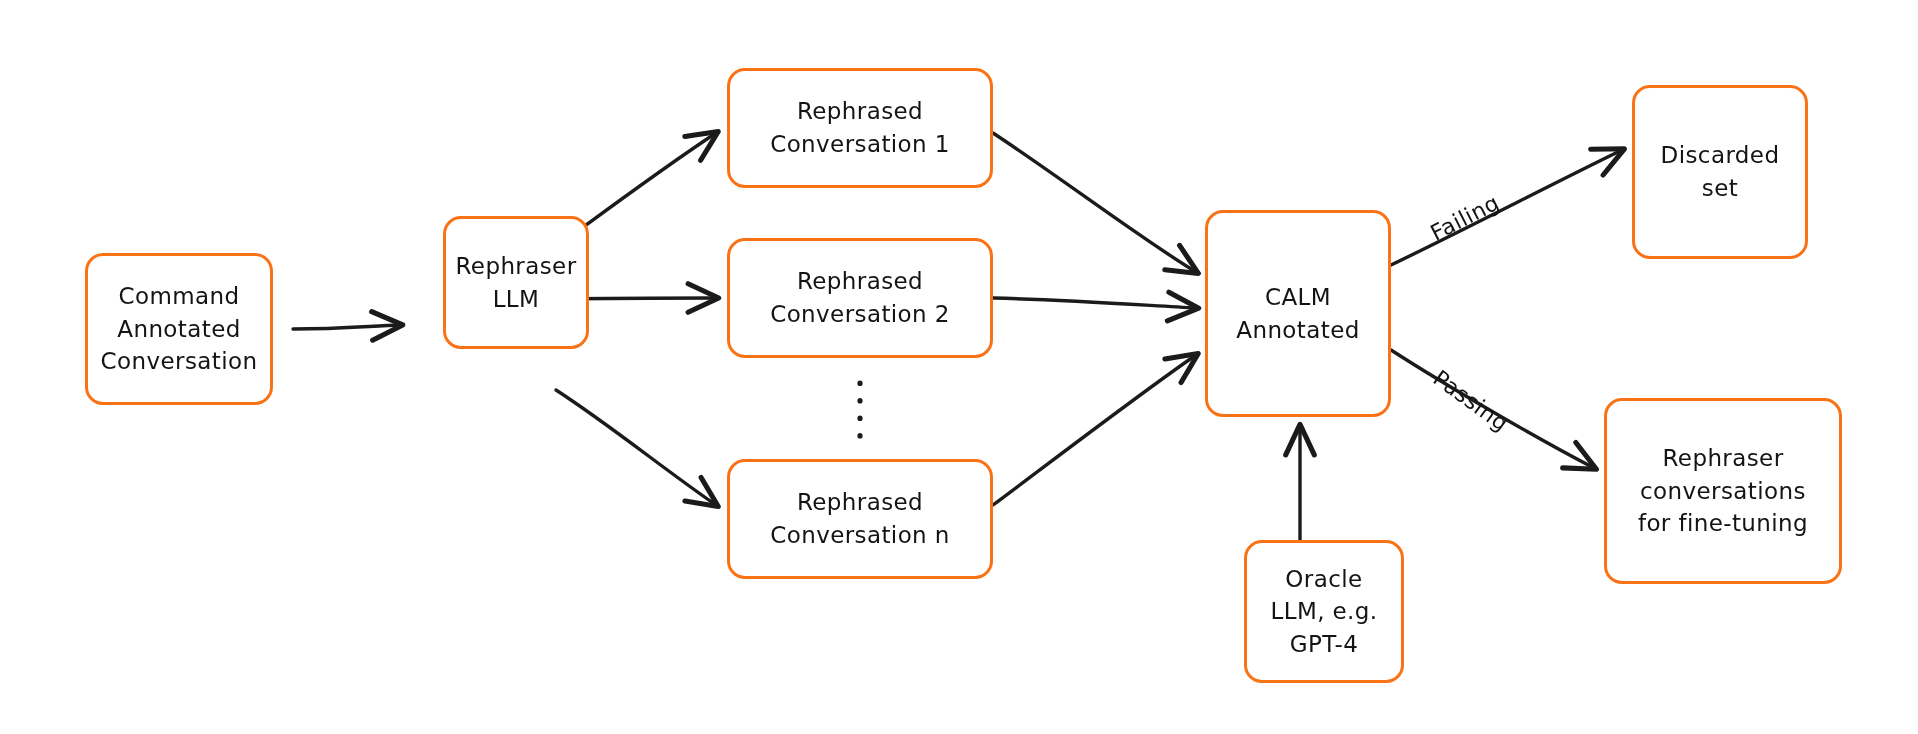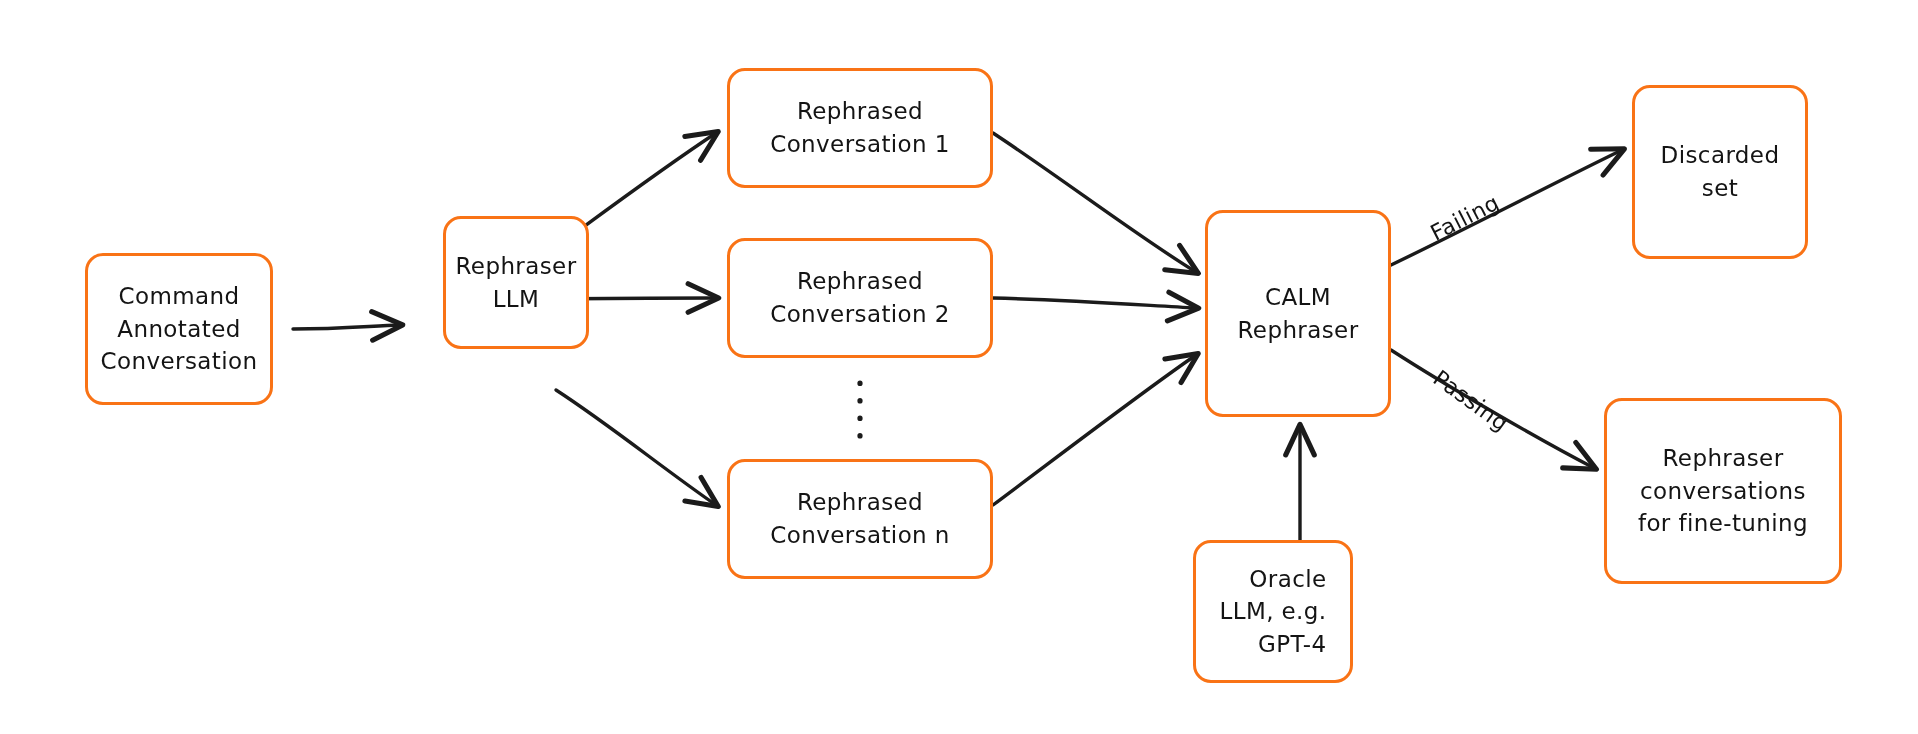--- a/index.html
+++ b/index.html
@@ -91,23 +91,23 @@
   <div class="node" style="left:727px; top:68px; width:266px; height:120px;">Rephrased
 Conversation 1</div>
 
   <div class="node" style="left:727px; top:238px; width:266px; height:120px;">Rephrased
 Conversation 2</div>
 
   <div class="node" style="left:727px; top:459px; width:266px; height:120px;">Rephrased
 Conversation n</div>
 
   <div class="node" style="left:1205px; top:210px; width:186px; height:207px;">CALM
-Rephraser</div>
+Annotated</div>
 
-  <div class="node" style="left:1193px; top:540px; width:160px; height:143px;text-align:right;">Oracle
+  <div class="node" style="left:1244px; top:540px; width:160px; height:143px;">Oracle
 LLM, e.g.
 GPT-4</div>
 
   <div class="node" style="left:1632px; top:85px; width:176px; height:174px;">Discarded
 set</div>
 
   <div class="node" style="left:1604px; top:398px; width:238px; height:186px;">Rephraser
 conversations
 for fine-tuning</div>
 

